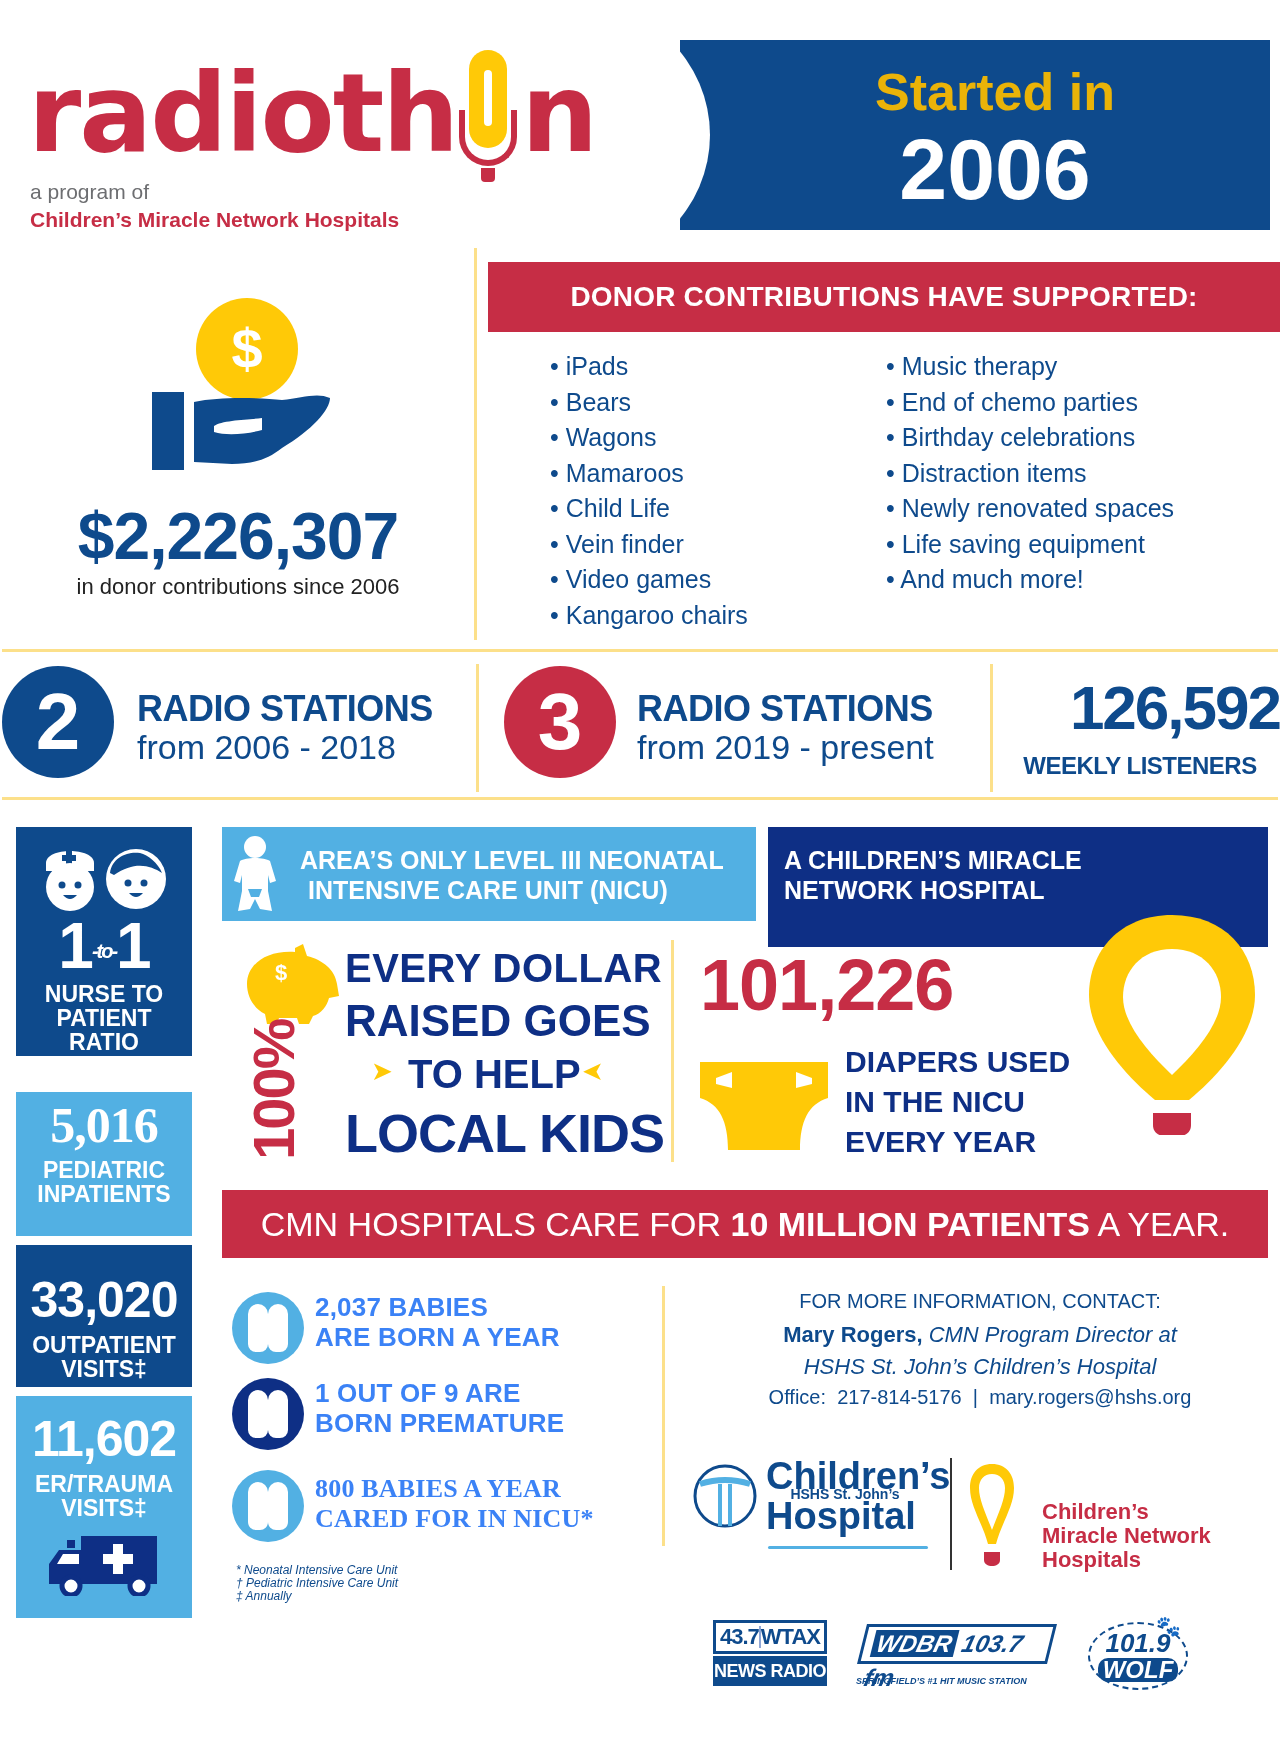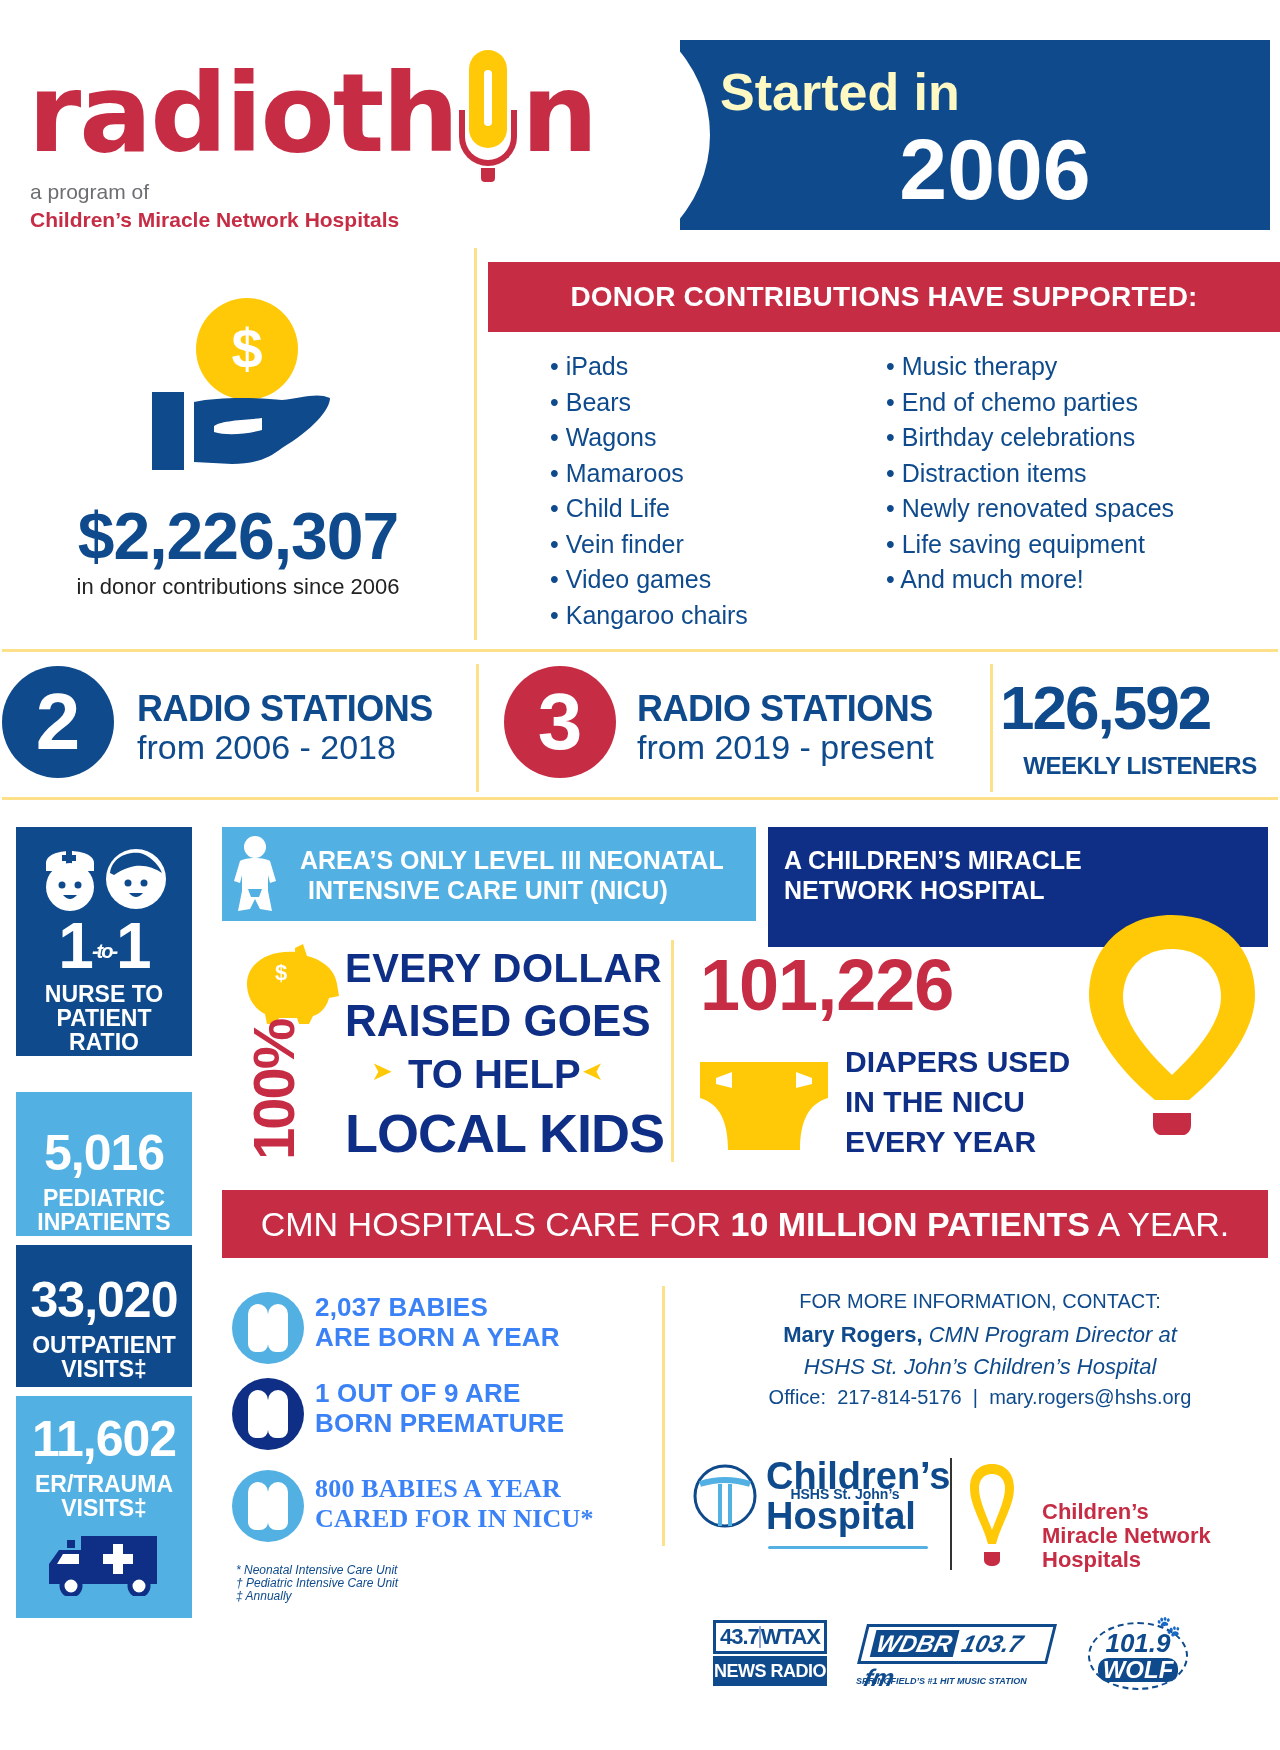--- a/index.html
+++ b/index.html
@@ -12,21 +12,21 @@
   .logo-word .part { display: inline-block; }
   .mic { display: inline-block; position: relative; width: 58px; height: 100px; vertical-align: top; margin: -10px 4px 0 2px; }
   .mic .capsule { position: absolute; left: 10px; top: 0; width: 38px; height: 98px; border-radius: 19px; background: #ffc907; }
   .mic .slot { position: absolute; left: 25px; top: 20px; width: 8px; height: 56px; border-radius: 4px; background: #fff; }
   .mic .arc { position: absolute; left: 0; top: 60px; width: 58px; height: 56px; border: 6px solid #c62d45; border-top: none; border-radius: 0 0 30px 30px; }
   .mic .stand { position: absolute; left: 22px; top: 118px; width: 14px; height: 14px; background: #c62d45; border-radius: 0 0 4px 4px; }
   .logo-sub { left: 30px; top: 180px; font-size: 21px; color: #6d6e71; }
   .logo-cmn { left: 30px; top: 208px; font-size: 21px; font-weight: bold; color: #c62d45; }
   .started { left: 680px; top: 40px; width: 590px; height: 190px; background: #0e4a8c; border-radius: 0; overflow: hidden; }
   .started::before { content: ""; position: absolute; left: -250px; top: -40px; width: 280px; height: 270px; background: #fff; border-radius: 50%; }
-  .started-l1 { position: absolute; left: 0; width: 100%; padding-left: 40px; top: 22px; text-align: left; font-size: 52px; font-weight: bold; color: #fef9c3; }
+  .started-l1 { position: absolute; left: 0; width: 100%; padding-left: 40px; top: 22px; text-align: center; font-size: 52px; font-weight: bold; color: #eab308; }
   .started-l2 { position: absolute; left: 0; width: 100%; padding-left: 40px; top: 80px; text-align: center; font-size: 86px; font-weight: bold; color: #fff; }
 
   
   .vline-y { background: #fce08a; width: 3px; }
   .hline-y { background: #fce08a; height: 3px; }
   .coin { left: 196px; top: 298px; width: 102px; height: 102px; border-radius: 50%; background: #ffc907; color: #fff; font-size: 56px; font-weight: bold; text-align: center; line-height: 102px; }
   .amount { left: 0; width: 476px; top: 498px; text-align: center; font-size: 66px; font-weight: bold; color: #0e4a8c; letter-spacing: -1px; }
   .amount-cap { left: 0; width: 476px; top: 574px; text-align: center; font-size: 22px; color: #222; }
   .donor-banner { left: 488px; top: 262px; width: 792px; height: 70px; background: #c62d45; color: #fff; font-weight: bold; font-size: 28px; text-align: center; line-height: 70px; letter-spacing: 0.2px; }
   .list { font-size: 25px; color: #0e4a8c; line-height: 35.5px; list-style: none; }
@@ -111,21 +111,21 @@
 <div class="abs hline-y" style="left:2px;top:649px;width:1276px;"></div>
 
 <div class="abs circ" style="left:2px;top:666px;background:#0e4a8c;">2</div>
 <div class="abs rs-title" style="left:137px;top:688px;">RADIO STATIONS</div>
 <div class="abs rs-sub" style="left:137px;top:728px;">from 2006 - 2018</div>
 <div class="abs vline-y" style="left:476px;top:664px;height:128px;"></div>
 <div class="abs circ" style="left:504px;top:666px;background:#c62d45;">3</div>
 <div class="abs rs-title" style="left:637px;top:688px;">RADIO STATIONS</div>
 <div class="abs rs-sub" style="left:637px;top:728px;">from 2019 - present</div>
 <div class="abs vline-y" style="left:990px;top:664px;height:128px;"></div>
-<div class="abs" style="left:1000px;top:672px;width:280px;text-align:left;font-size:62px;font-weight:bold;color:#0e4a8c;letter-spacing:-2px;">126,592</div>
+<div class="abs" style="left:1000px;top:672px;width:280px;text-align:right;font-size:62px;font-weight:bold;color:#0e4a8c;letter-spacing:-2px;">126,592</div>
 <div class="abs" style="left:1000px;top:752px;width:280px;text-align:center;font-size:24px;font-weight:bold;color:#0e4a8c;letter-spacing:-0.5px;">WEEKLY LISTENERS</div>
 
 <div class="abs hline-y" style="left:2px;top:797px;width:1276px;"></div>
 
 <div class="abs lbox dark" style="top:827px;height:229px;">
   <svg style="margin-top:16px;" width="132" height="68" viewBox="0 0 132 68">
     <path d="M8 20 C8 4 56 4 56 20 L56 28 L8 28 Z" fill="#fff"></path>
     <rect x="28" y="8" width="6" height="14" fill="#0e4a8c"></rect>
       <rect x="24" y="12" width="14" height="6" fill="#0e4a8c"></rect>
     <circle cx="32" cy="44" r="24" fill="#fff"></circle>
@@ -141,21 +141,21 @@
   <div style="font-size:64px;line-height:62px;letter-spacing:-2px;"><span>1</span><span style="font-size:20px;font-style:italic;vertical-align:middle;">-to-</span><span>1</span></div>
   <div class="lbl">
     <div>NURSE TO</div>
     <div>PATIENT</div>
     <div>RATIO</div>
     <div>IN PICU</div>
   </div>
 </div>
 
 <div class="abs lbox light" style="top:1092px;height:144px;">
-  <div class="bignum" style="margin-top:32px;">5,016</div>
+  <div class="bignum" style="margin-top:4px;font-family:Liberation Serif, serif;">5,016</div>
   <div class="lbl" style="margin-top:4px;">
     <div>PEDIATRIC</div>
     <div>INPATIENTS</div>
   </div>
 </div>
 
 <div class="abs lbox dark" style="top:1245px;height:142px;">
   <div class="bignum" style="margin-top:26px;">33,020</div>
   <div class="lbl" style="margin-top:4px;">
     <div>OUTPATIENT</div>

